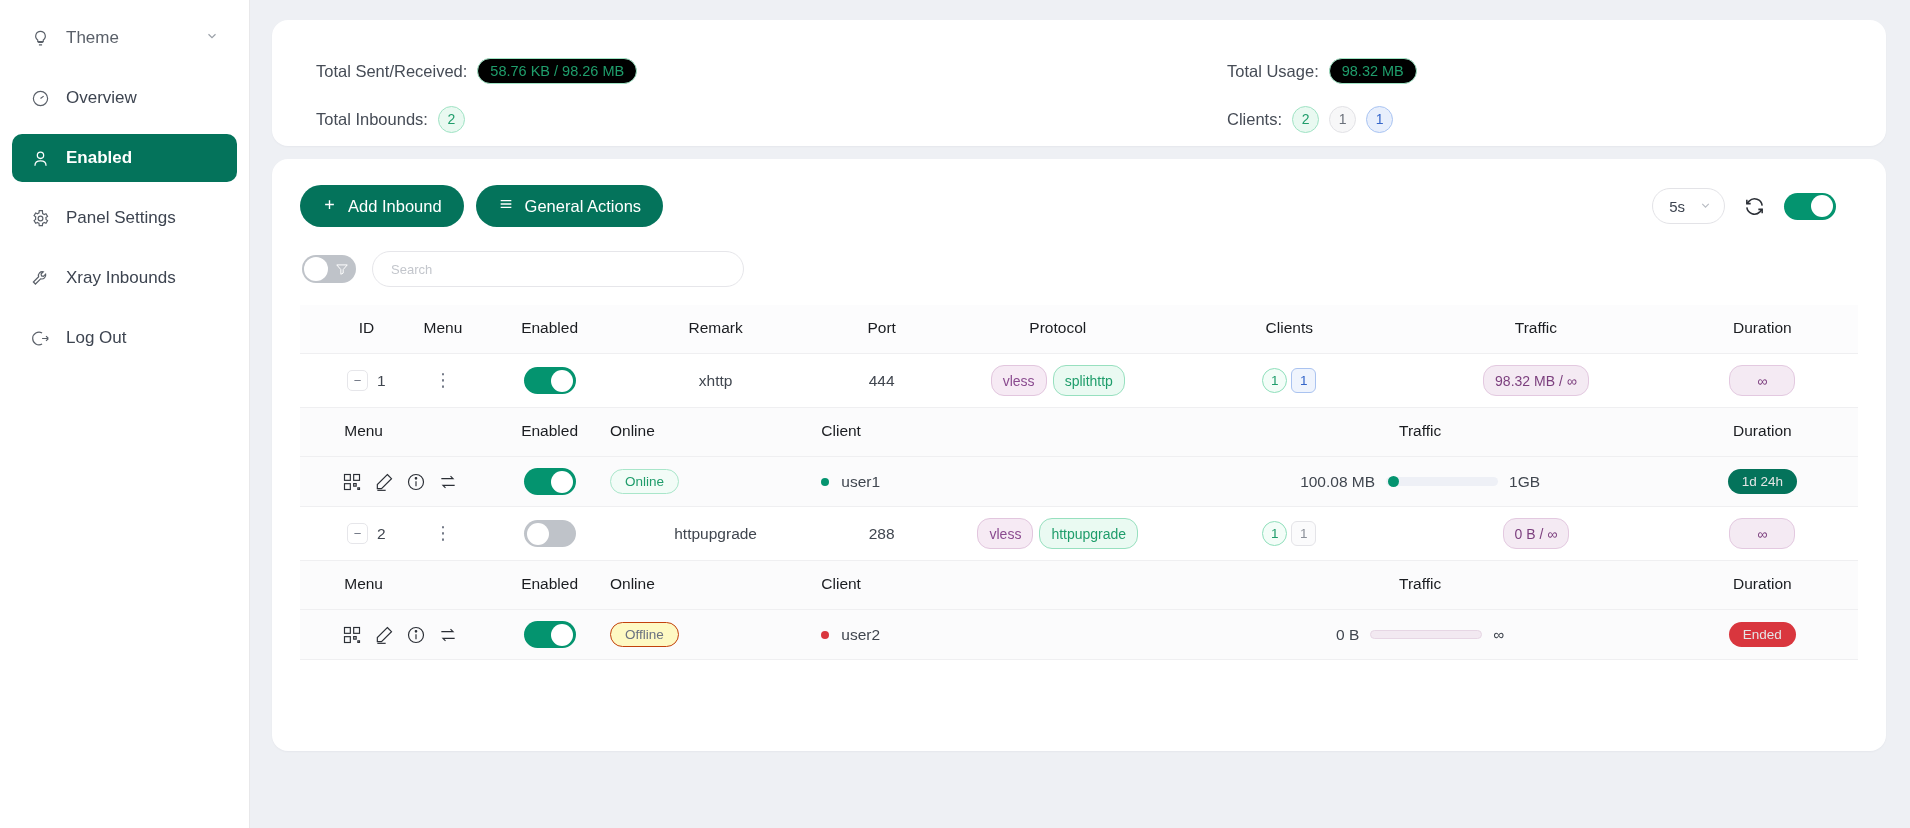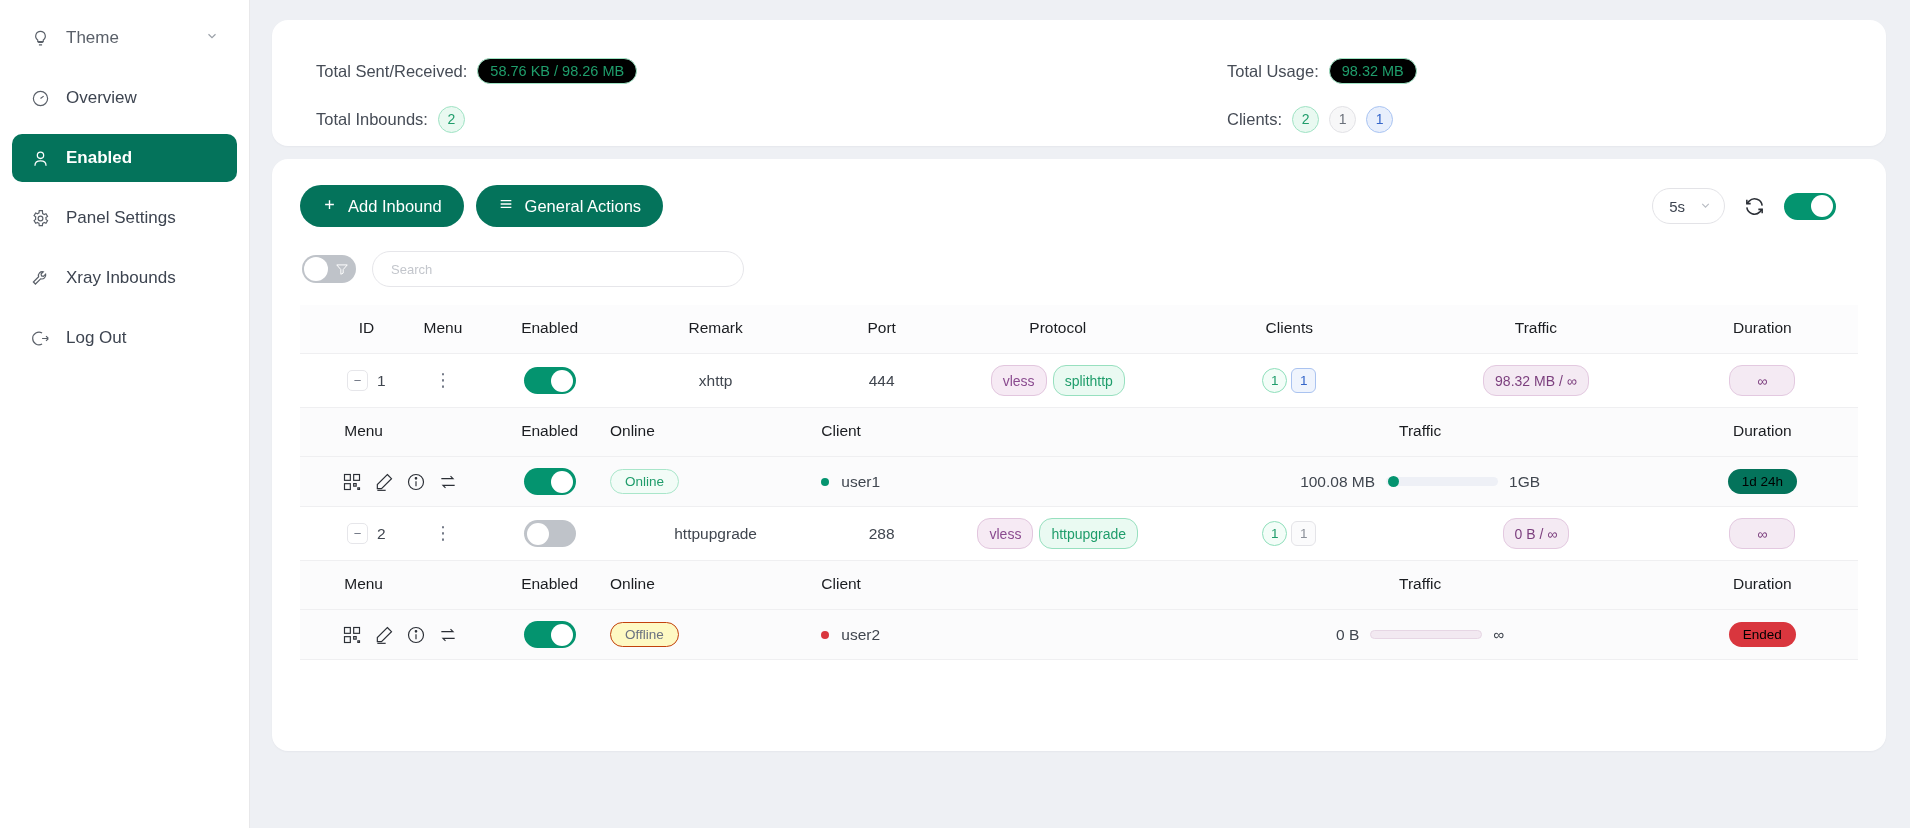--- a/index.html
+++ b/index.html
@@ -131,21 +131,21 @@
   .tag.plum   { background: #f4eaf3; border: 1px solid #e3c9e0; color: #7c3f7e; }
   .mini {
     display: inline-flex; align-items: center; justify-content: center;
     width: 25px; height: 25px; font-size: 13.5px; margin: 0 2px;
   }
   .mini.green { border: 1px solid #8fdfbb; border-radius: 50%; color: #1f9d6b; background: #f3fdf8; }
   .mini.blue  { border: 1px solid #aac3f0; border-radius: 6px; color: #3566c9; background: #eff4fd; }
   .mini.gray  { border: 1px solid #e4e4e8; border-radius: 6px; color: #8b9099; background: #fbfbfc; }
   .badge {
     display: inline-flex; align-items: center; justify-content: center;
-    height: 25px; padding: 0 14px; border-radius: 13px; font-size: 13.5px; color: #000000;
+    height: 25px; padding: 0 14px; border-radius: 13px; font-size: 13.5px; color: #e5e5e5;
   }
   .badge.green { background: #04735b; }
   .badge.red   { background: #d9363e; }
   .badge.outline-green { background: #f2fcf7; border: 1px solid #a9e6ca; color: #1f9d6b; }
   .badge.outline-gray  { background: #fef9c3; border: 1px solid #c2410c; color: #6b7280; }
   .dot { width: 8px; height: 8px; border-radius: 50%; display: inline-block; }
   .dot.green { background: #04946f; }
   .dot.red   { background: #d9363e; }
   .acts { display: flex; align-items: center; justify-content: flex-start; gap: 12px; padding-left: 6px; }
   .acts span { cursor: pointer; display: flex; }

